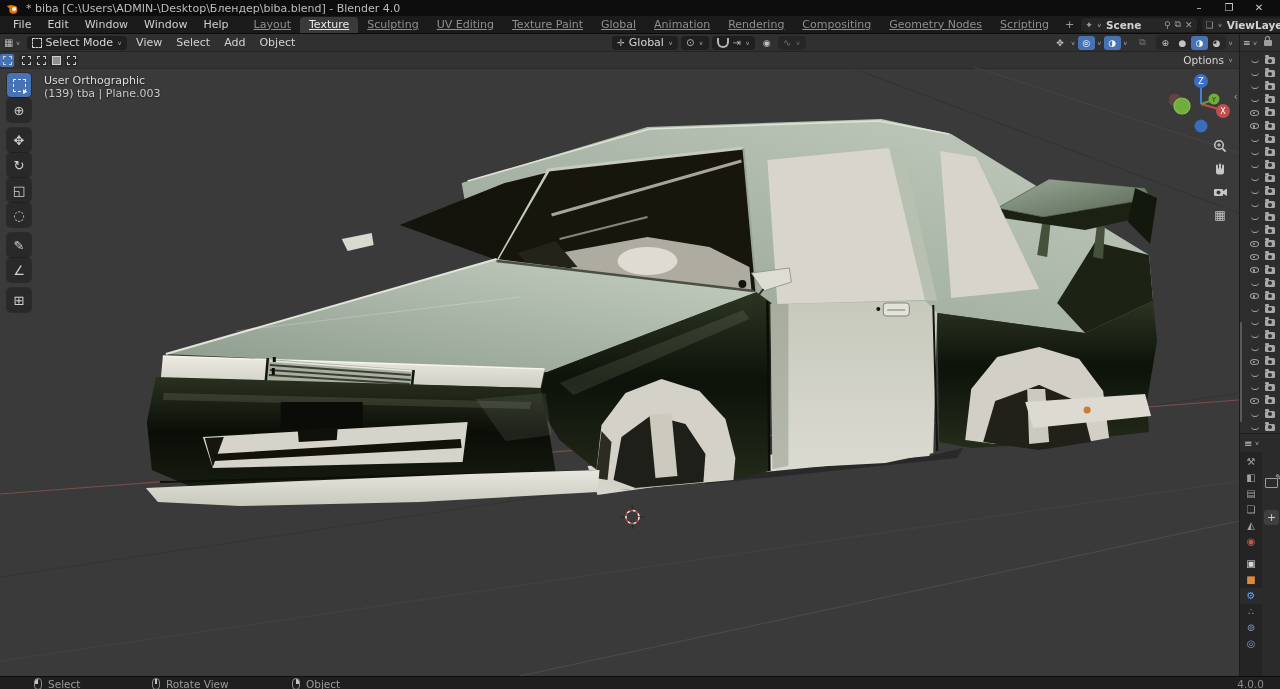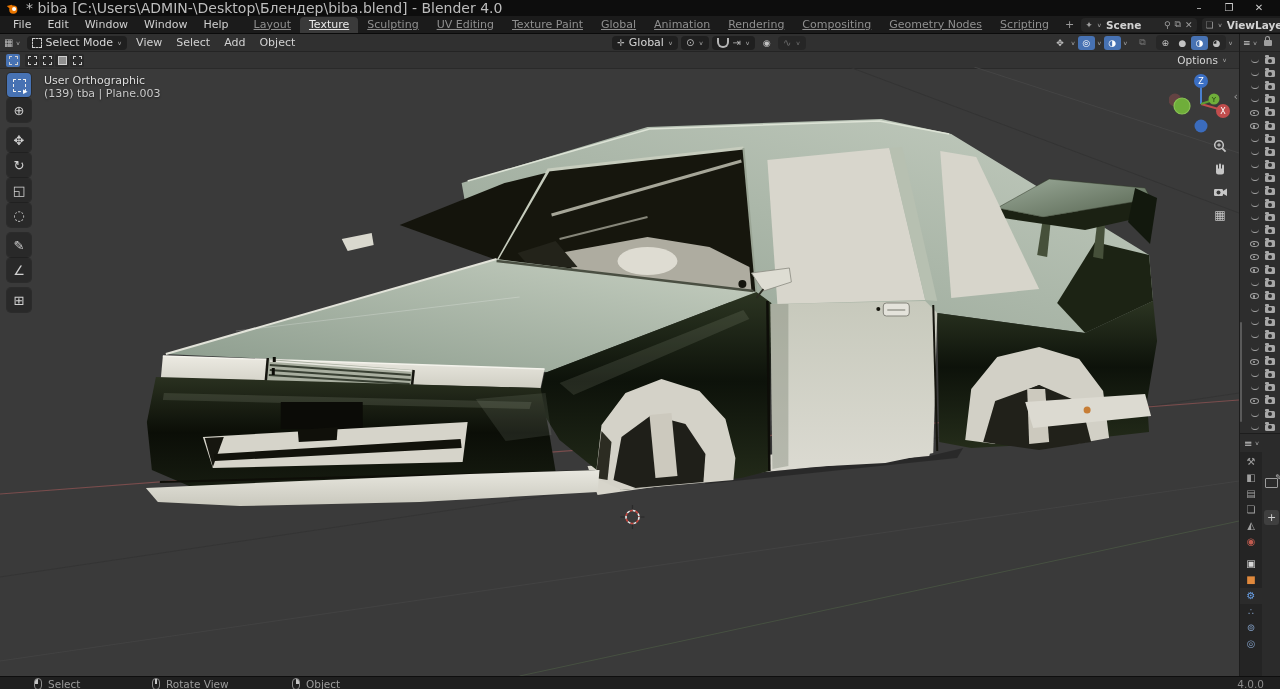--- a/index.html
+++ b/index.html
@@ -1,19 +1,19 @@
 <!DOCTYPE html>
 <html><head>
 <meta charset="utf-8">
 <style>
   html,body{margin:0;padding:0;background:#111;}
   body{width:1280px;height:689px;overflow:hidden;font-family:"DejaVu Sans","Liberation Sans",sans-serif;
        -webkit-font-smoothing:antialiased;user-select:none;}
   .titlebar{height:16px;background:#0d0d0d;display:flex;align-items:center;padding:0 6px;gap:7px;}
-  .title{color:#bdbdbd;font-size:14px;white-space:nowrap;}
+  .title{color:#bdbdbd;font-size:11px;white-space:nowrap;}
   .win-controls{margin-left:auto;display:flex;align-items:center;gap:0;}
   .winbtn{width:30px;text-align:center;color:#cfcfcf;font-size:10px;line-height:16px;}
   .menubar{height:17px;background:#1b1b1b;display:flex;align-items:center;padding:0 5px;font-size:11px;border-bottom:1px solid #0b0b0b;}
   .menu-item{padding:0 8px;color:#cfcfcf;}
   .ws-wrap{display:flex;align-items:center;margin-left:8px;}
   .ws-tab{padding:1px 9px 2px;color:#8f8f8f;border-radius:4px 4px 0 0;white-space:nowrap;text-decoration:underline;}
   .ws-tab.active{background:#3a3a3a;color:#e9e9e9;}
   .ws-add{color:#9a9a9a;padding:0 7px;}
   .topbar-right{margin-left:auto;display:flex;gap:5px;align-items:center;}
   .idwidget{display:flex;align-items:center;background:#262626;border-radius:4px;height:14px;padding:0 4px;gap:4px;color:#d2d2d2;font-size:10.5px;}
@@ -27,21 +27,21 @@
   .pill{display:flex;align-items:center;gap:4px;background:#1f1f1f;border-radius:4px;height:14px;padding:0 5px;}
   .vmenu{padding:0 7px;color:#d2d2d2;}
   .bx{width:8px;height:8px;border:1px dashed #cfcfcf;display:inline-block;}
   .centergrp{display:flex;align-items:center;gap:3px;margin-left:308px;}
   .hdr-right{margin-left:auto;display:flex;align-items:center;gap:2px;margin-right:2px;}
   .tglbtn{min-width:15px;height:14px;border-radius:3px;display:flex;align-items:center;justify-content:center;color:#c2c2c2;font-size:9px;padding:0 1px;}
   .tglbtn.on{background:#4772b3;color:#fff;}
   .tglbtn.dim{color:#7a7a7a;}
   .shadegrp{display:flex;background:#272727;border-radius:4px;padding:0 1px;align-items:center;height:15px;}
   .magnet{width:8px;height:8px;border:2px solid #b5b5b5;border-top:none;border-radius:0 0 8px 8px;display:inline-block;}
-  .toolsettings{height:16px;background:#333;border-bottom:1px solid #2a2a2a;display:flex;align-items:center;padding:0 6px;font-size:10.5px;color:#cfcfcf;}
+  .toolsettings{height:16px;background:#333;border-bottom:1px solid #2a2a2a;display:flex;align-items:center;padding:0 0;font-size:10.5px;color:#cfcfcf;}
   .selmode{width:14px;height:13px;border-radius:2px;background:#2a2a2a;margin-right:1px;display:flex;align-items:center;justify-content:center;}
   .selmode.active{background:#4772b3;}
   .selmode .sbx{width:7px;height:7px;border:1px dashed #cfcfcf;display:block;}
   .selmode .sbx.fl{border-style:solid;background:#8f8f8f;}
   .selgap{width:4px;}
   .options{margin-left:auto;margin-right:6px;display:flex;align-items:center;gap:4px;color:#d6d6d6;}
   .canvas{position:absolute;left:0;top:33px;right:0;bottom:0;}
   .canvas svg{display:block;width:100%;height:100%;}
   .overlaytext{position:absolute;left:44px;top:41px;font-size:11px;line-height:12.5px;color:#dcdcdc;text-shadow:0 1px 2px rgba(0,0,0,.55);pointer-events:none;}
   .overlaytext .l2{color:#c9c9c9;}

